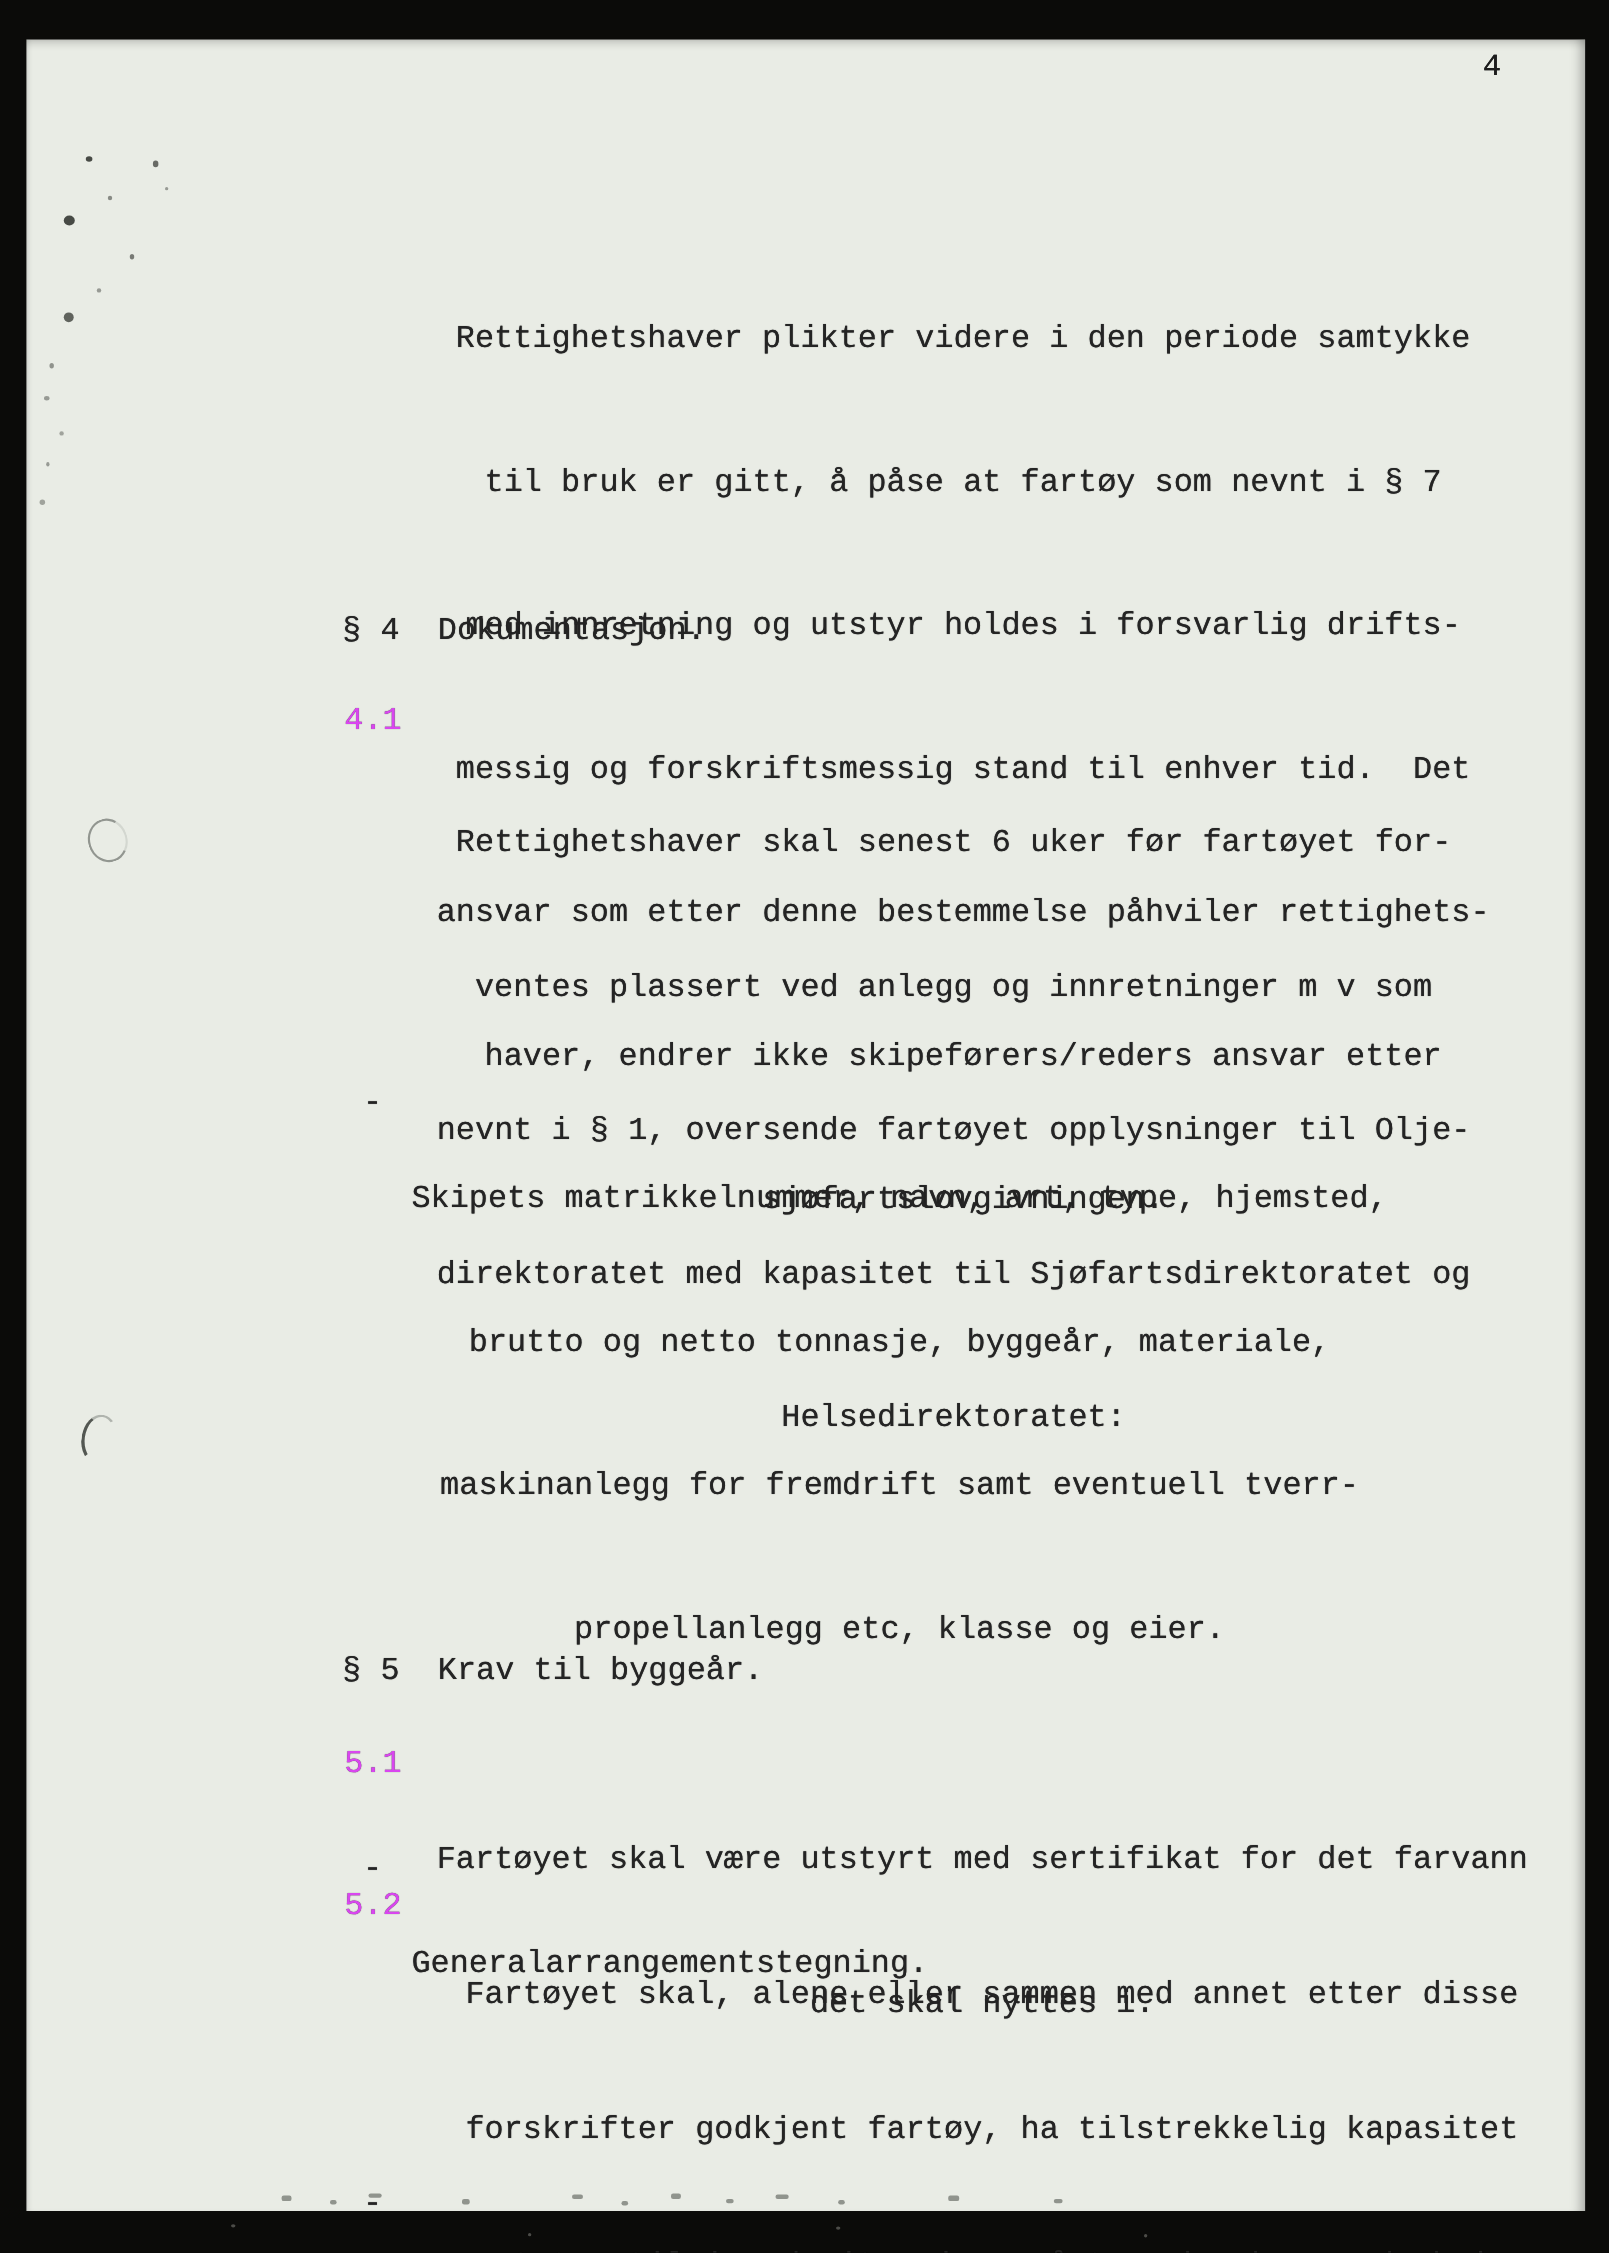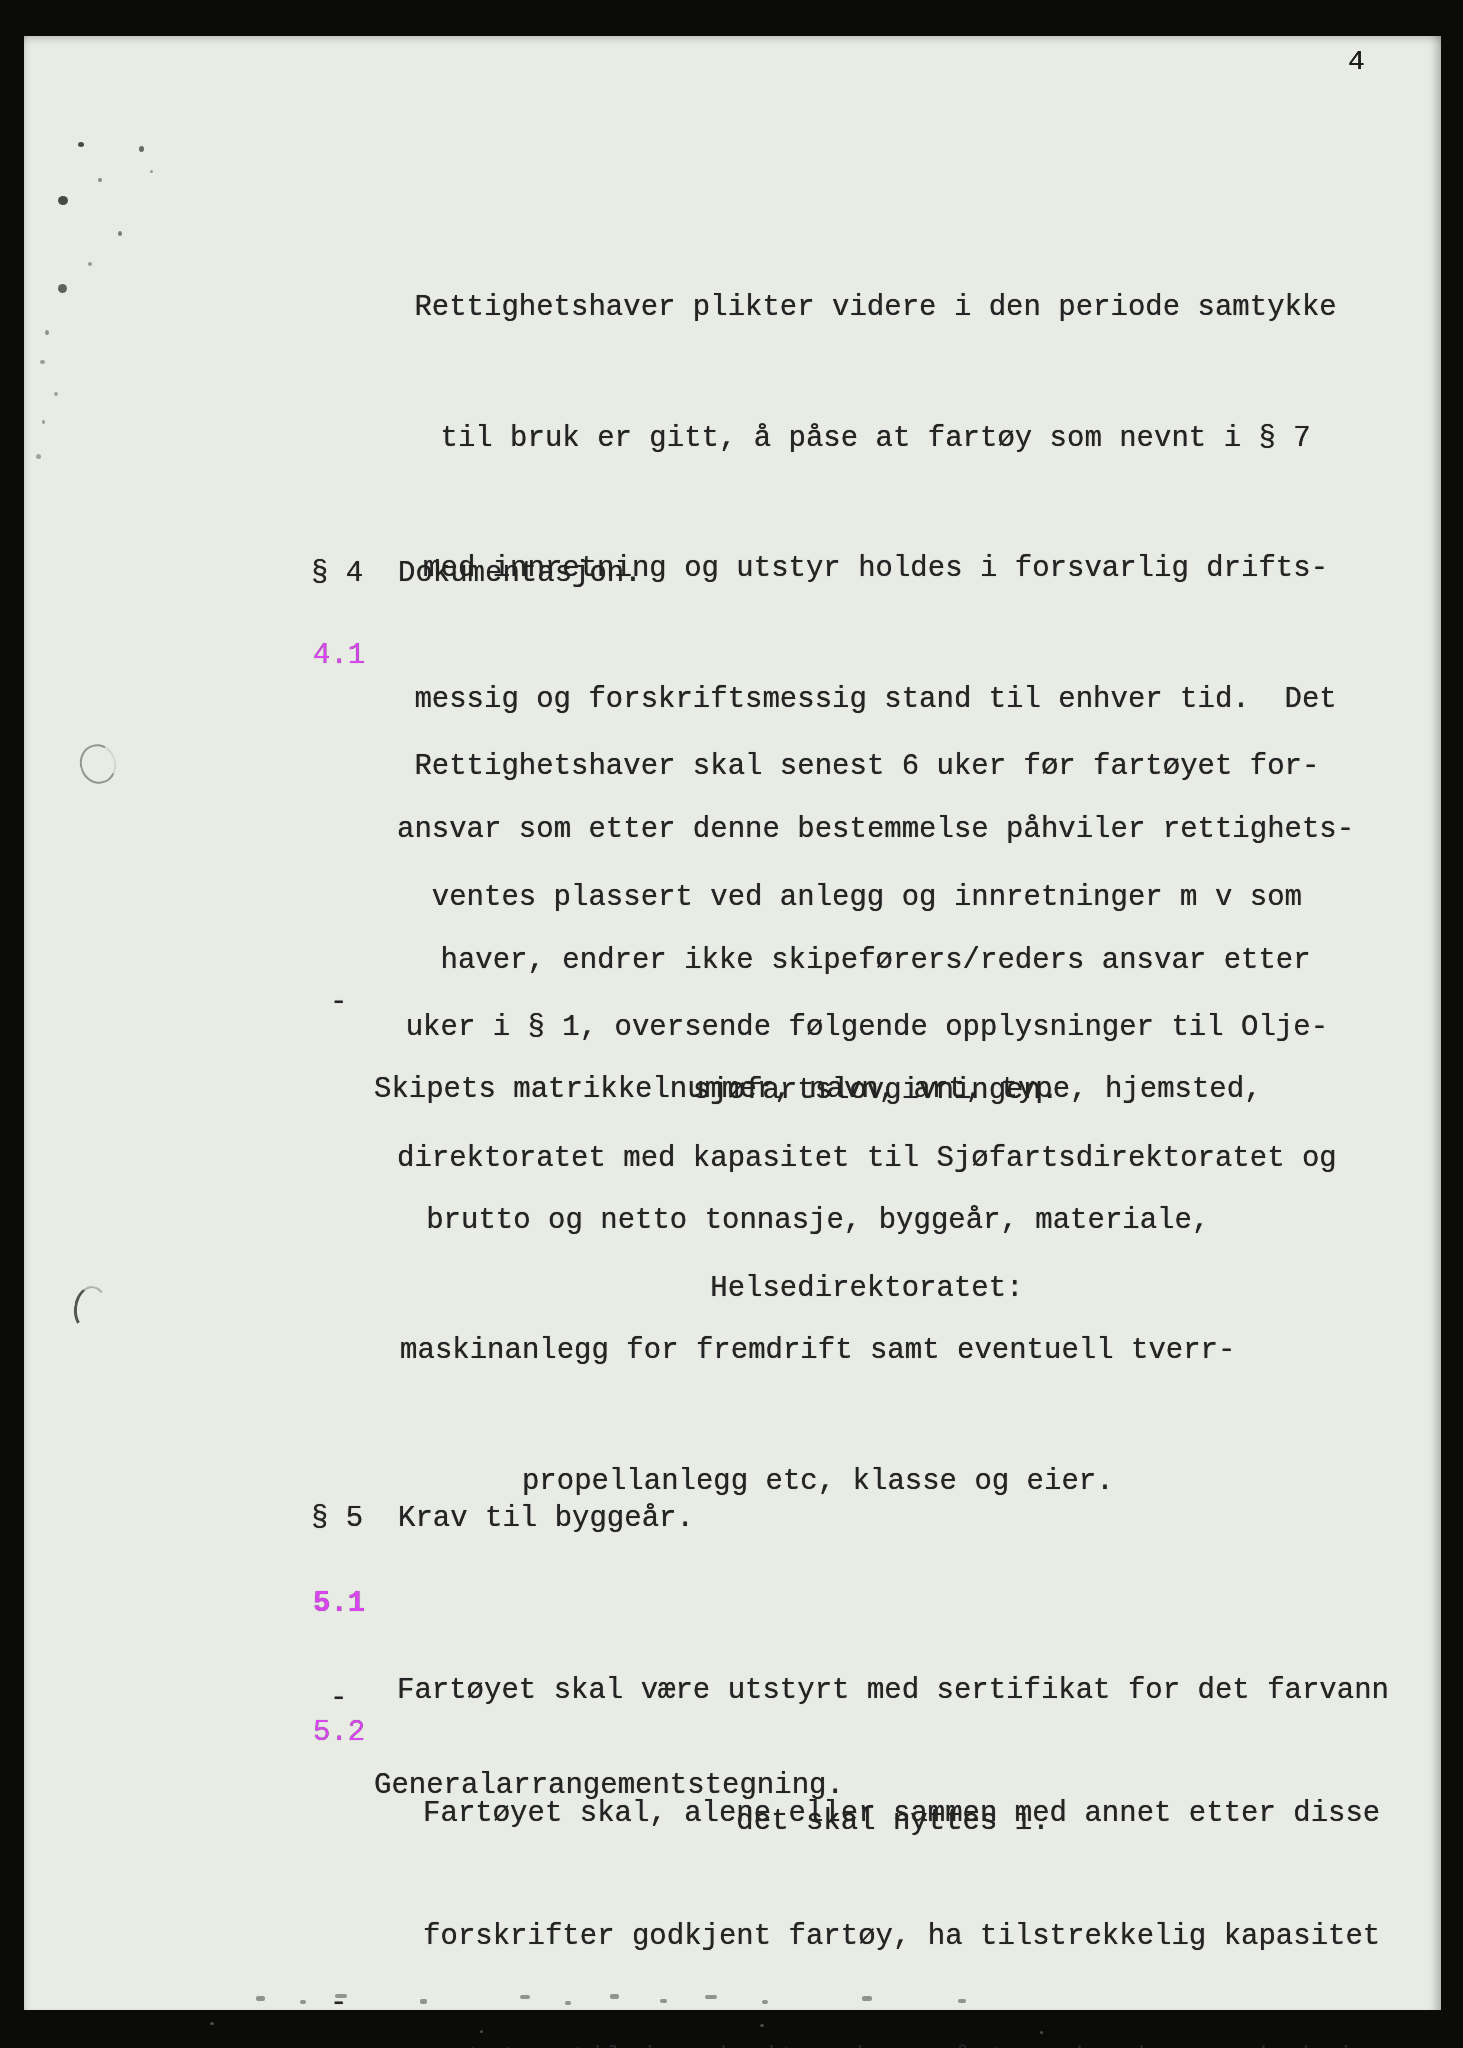--- a/index.html
+++ b/index.html
@@ -84,21 +84,21 @@
 
   <div class="txt heading" style="left:311px;top:552px;">
     <span class="sec-label">§ 4</span>
     <span>Dokumentasjon.</span>
   </div>
 
   <div class="clause-label" style="left:313px;top:634px;">4.1</div>
   <div class="txt" style="left:397px;top:658px;">
     <div class="line">Rettighetshaver skal senest 6 uker før fartøyet for-</div>
     <div class="line">ventes plassert ved anlegg og innretninger m v som</div>
-    <div class="line">uker i § 1, oversende følgende opplysninger til Olje-</div>
+    <div class="line">nevnt i § 1, oversende fartøyet opplysninger til Olje-</div>
     <div class="line">direktoratet med kapasitet til Sjøfartsdirektoratet og</div>
     <div class="line">Helsedirektoratet:</div>
   </div>
 
   <div class="bullets txt">
     <div class="bullet">
       <span class="dash">-</span>
       <div>
         <div class="line">Skipets matrikkelnummer, navn, art, type, hjemsted,</div>
         <div class="line">brutto og netto tonnasje, byggeår, materiale,</div>
@@ -123,21 +123,21 @@
     
     
     
   </div>
 
   <div class="txt heading" style="left:311px;top:1497px;">
     <span class="sec-label">§ 5</span>
     <span>Krav til byggeår.</span>
   </div>
 
-  <div class="clause-label" style="left:313px;top:1582px;font-weight:bold;">5.1</div>
+  <div class="clause-label" style="left:313px;top:1582px;">5.1</div>
   <div class="txt" style="left:397px;top:1582px;">
     <div class="line">Fartøyet skal være utstyrt med sertifikat for det farvann</div>
     <div class="line">det skal nyttes i.</div>
   </div>
 
   <div class="clause-label" style="left:313px;top:1711px;">5.2</div>
   <div class="txt tight" style="left:397px;top:1711px;">
     <div class="line">Fartøyet skal, alene eller sammen med annet etter disse</div>
     <div class="line">forskrifter godkjent fartøy, ha tilstrekkelig kapasitet</div>
     <div class="line">og utstyr til i nødssituasjoner å ta ombord og underbringe</div>

